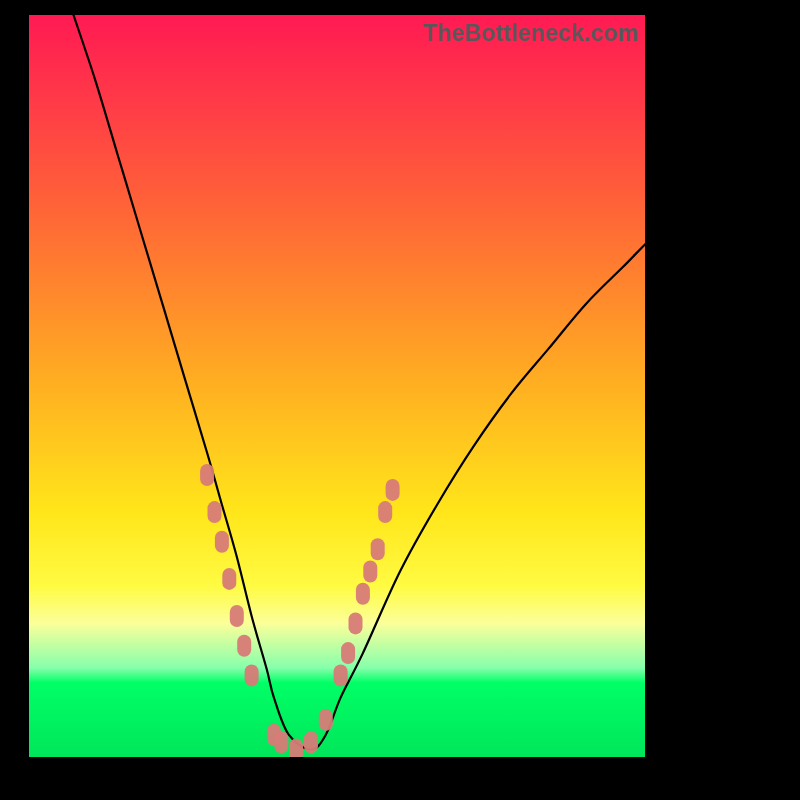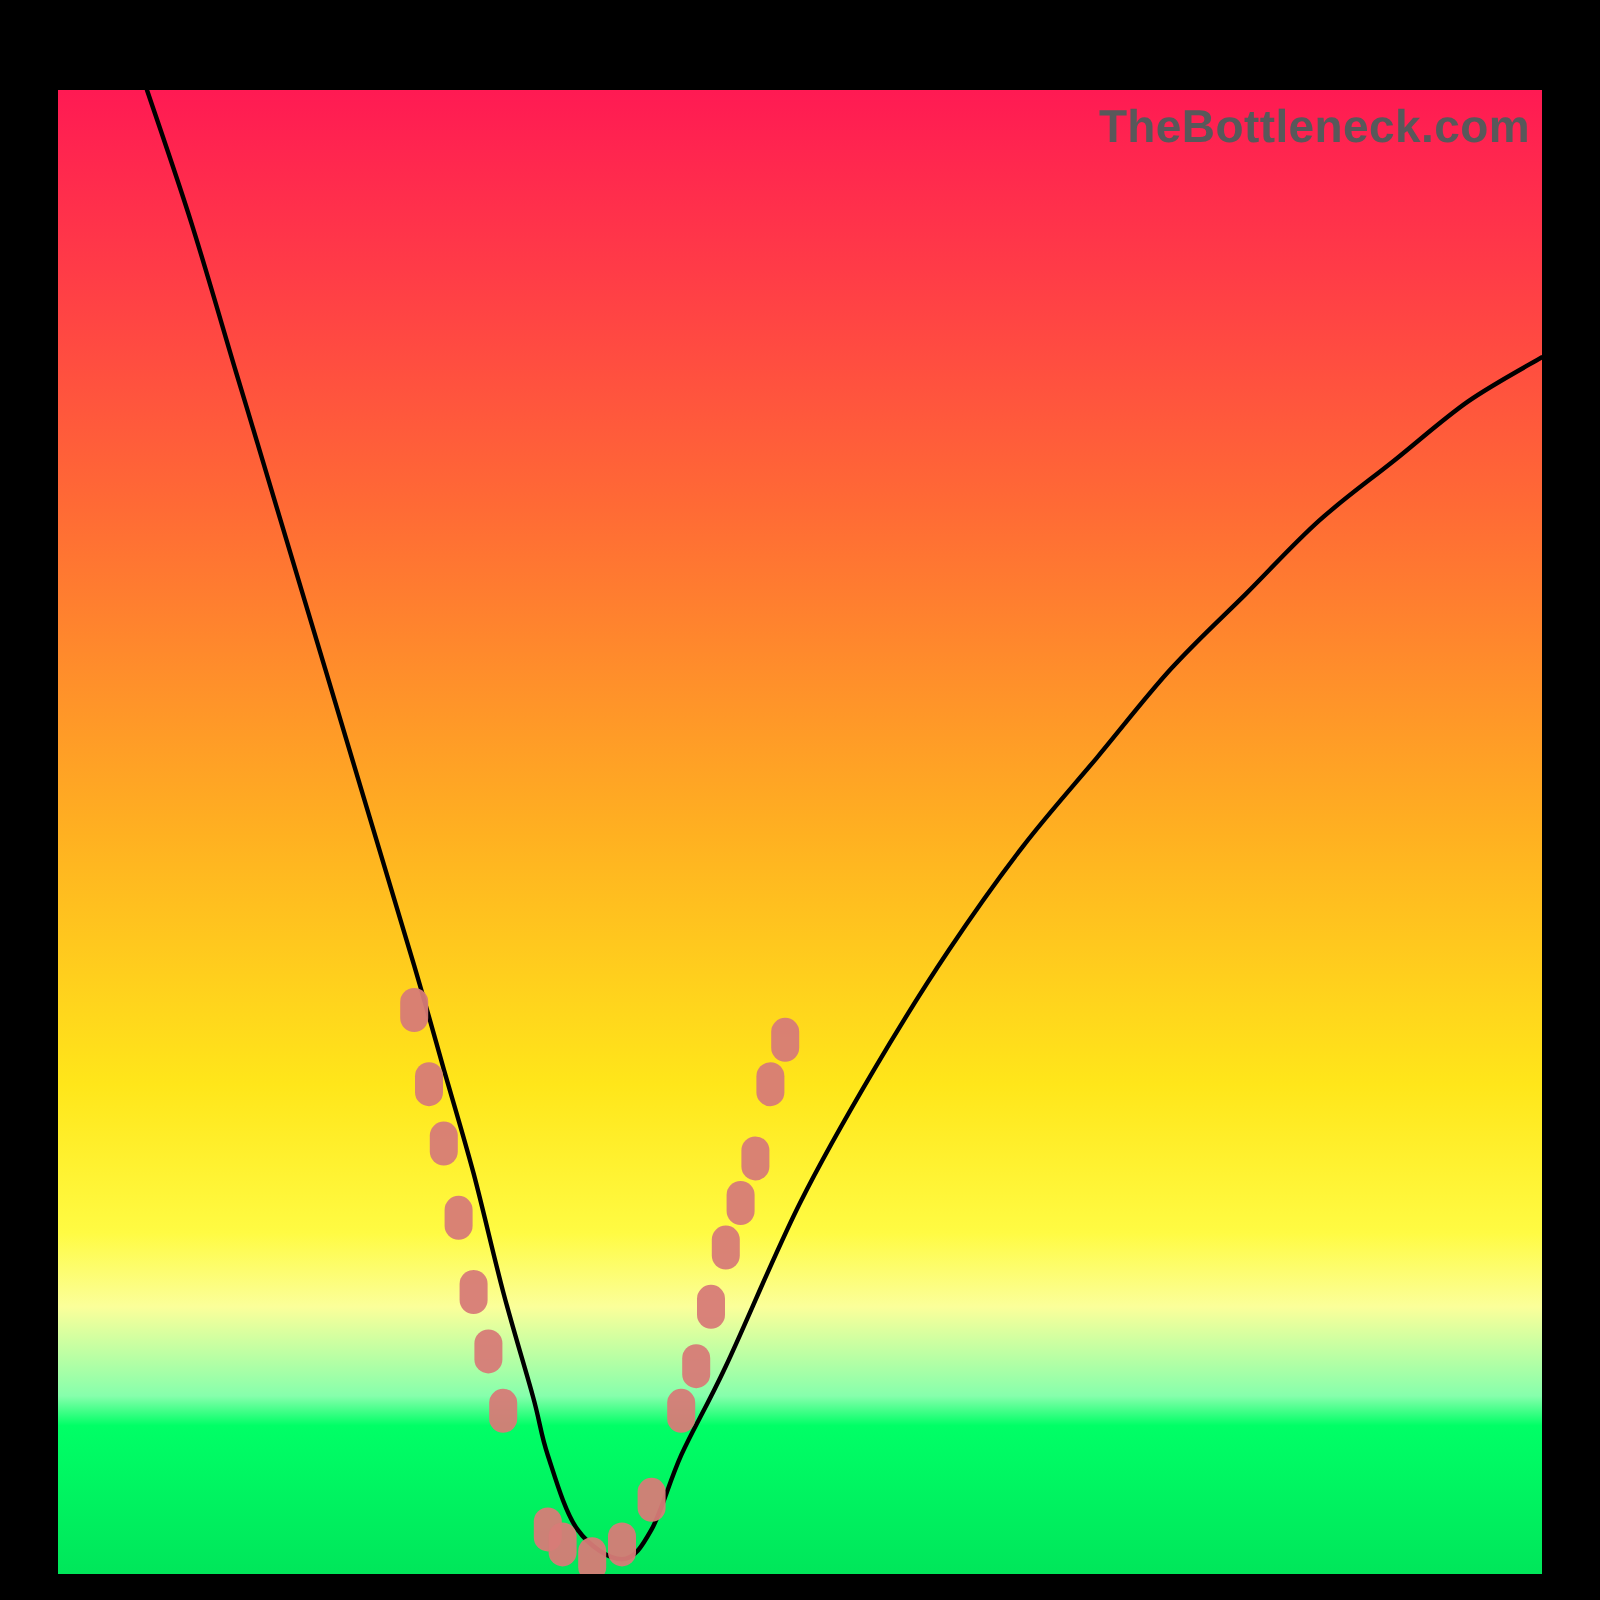--- a/index.html
+++ b/index.html
@@ -15,22 +15,22 @@
     position: absolute;
     left: 0;
     top: 0;
     width: 800px;
     height: 800px;
     background: #000;
   }
   .plot {
     position: absolute;
     left: 29px;
-    top: 45px;
-    width: 742px;
+    top: 15px;
+    width: 616px;
     height: 742px;
     background: linear-gradient(to bottom,
       #ff1a53 0%,
       #ff3b47 12%,
       #ff6a35 28%,
       #ffb021 50%,
       #ffe61a 67%,
       #fffb43 77%,
       #fbff9a 82%,
       #86ffac 88%,

